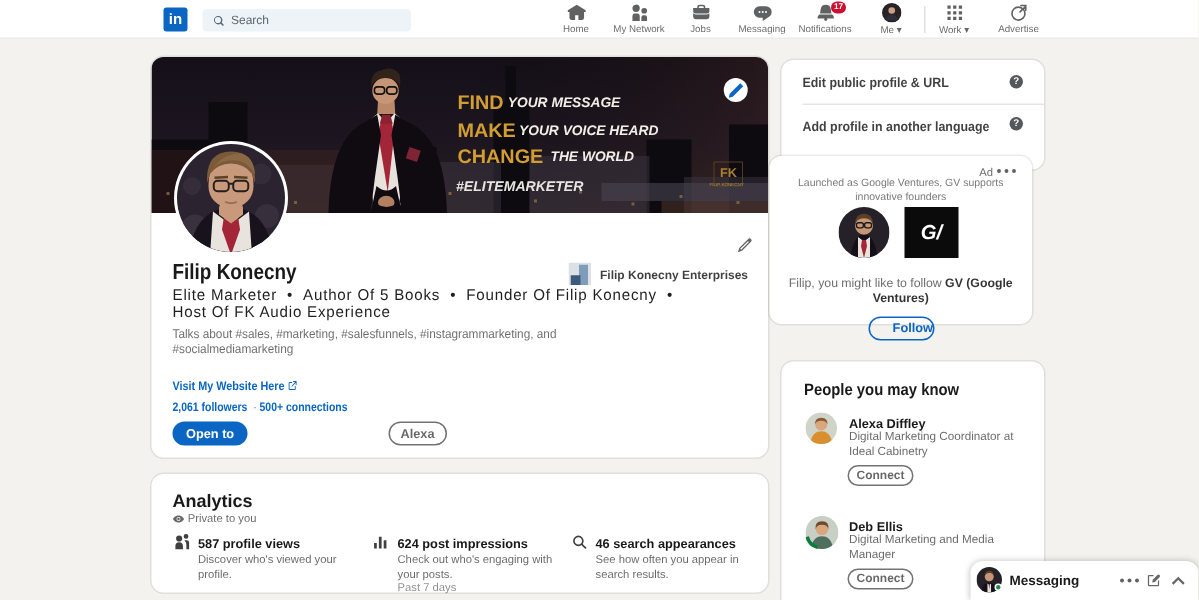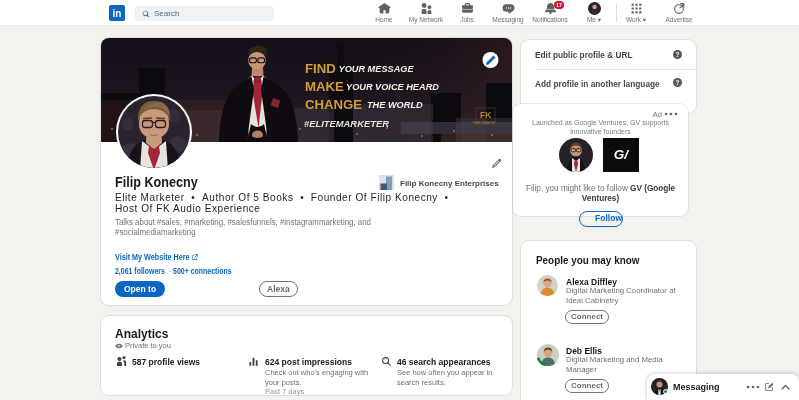--- a/index.html
+++ b/index.html
@@ -225,20 +225,21 @@
     <svg style="vertical-align:-1.5px;" width="8" height="8" viewBox="0 0 24 24" fill="rgba(0,0,0,0.6)">
         <path d="M12 5C6 5 1.7 9.8 1 12c.7 2.2 5 7 11 7s10.3-4.8 11-7c-.7-2.2-5-7-11-7zm0 11a4 4 0 1 1 4-4 4 4 0 0 1-4 4zm0-6.5A2.5 2.5 0 1 0 14.5 12 2.5 2.5 0 0 0 12 9.5z"></path>
       </svg>
     Private to you
   </div>
 
   <svg class="abs" style="left:15px; top:40px;" width="11" height="11" viewBox="0 0 24 24" fill="rgba(0,0,0,0.75)">
       <path d="M7.5 2A4.5 4.5 0 1 0 12 6.5 4.5 4.5 0 0 0 7.5 2zm0 10A5.5 5.5 0 0 0 2 17.5V22h11v-4.5A5.5 5.5 0 0 0 7.5 12zM17.5 7A3.5 3.5 0 1 0 14 3.5 3.5 3.5 0 0 0 17.5 7zm1 2h-2a3.5 3.5 0 0 0-1.4.3 7.5 7.5 0 0 1 2.9 5.9V22h4v-9.5A3.5 3.5 0 0 0 18.5 9z"></path>
     </svg>
     <div class="abs" style="left:31px; top:41px; font-size:8.5px; font-weight:bold; color:rgba(0,0,0,0.9);">587 profile views</div>
+  <div class="abs" style="left:31px; top:52px; width:110px; font-size:7.5px; line-height:9.6px; color:rgba(0,0,0,0.6);">Discover who's viewed your profile.</div>
 
   <svg class="abs" style="left:147px; top:40px;" width="11" height="11" viewBox="0 0 24 24" fill="rgba(0,0,0,0.75)">
       <path d="M3 13h4v8H3zm7-9h4v17h-4zm7 5h4v12h-4z"></path>
     </svg>
   <div class="abs" style="left:164px; top:41px; font-size:8.5px; font-weight:bold; color:rgba(0,0,0,0.9);">624 post impressions</div>
   <div class="abs" style="left:164px; top:52px; width:118px; font-size:7.5px; line-height:9.6px; color:rgba(0,0,0,0.6);">Check out who's engaging with your posts.</div>
   <div class="abs" style="left:164px; top:71px; font-size:7.5px; color:rgba(0,0,0,0.45);">Past 7 days</div>
 
   <svg class="abs" style="left:280px; top:40px;" width="11" height="11" viewBox="0 0 24 24" fill="none" stroke="rgba(0,0,0,0.75)" stroke-width="2.4">
       <circle cx="10" cy="10" r="6.5"></circle>

